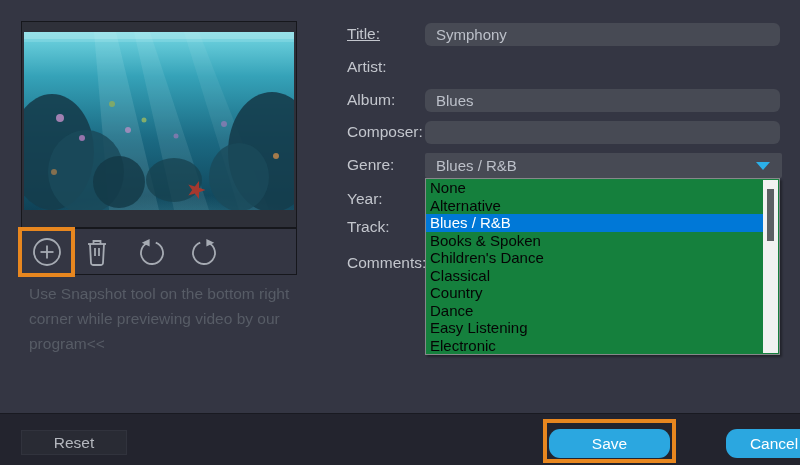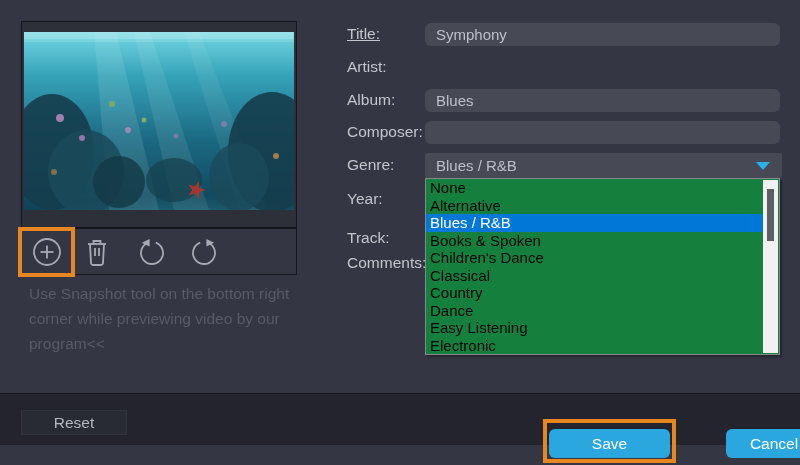--- a/index.html
+++ b/index.html
@@ -39,28 +39,28 @@
   .dropdown { position:absolute; left:425px; top:178px; width:355px; height:177px;
               background:#15803d; border:1px solid #86888a; z-index:10;
               box-shadow:2px 2px 2px rgba(0,0,0,0.35); }
   .dd-item { height:17.5px; line-height:17.5px; font-size:15px; color:#050505;
              padding-left:4px; margin-right:16px; white-space:nowrap; cursor:pointer; }
   .dd-item.selected { background:#0078d7; color:#ffffff; }
   .dd-scrollbar { position:absolute; top:1px; right:1px; width:15px; height:173px; background:#f1f1f1; }
   .dd-thumb { position:absolute; left:4px; top:9px; width:7px; height:52px; background:#5c5f63; cursor:pointer; }
 
   
-  .footer { position:absolute; left:0; top:393px; width:800px; height:52px;
+  .footer { position:absolute; left:0; top:413px; width:800px; height:52px;
             background:#23242e; border-top:1px solid #191a21; }
   .reset-btn { position:absolute; left:21px; top:16px; width:106px; height:25px;
                background:#292b34; border:1px solid #31333d; color:#b5b8bf;
                font-size:15.5px; text-align:center; line-height:23px; cursor:pointer; }
   .save-highlight { position:absolute; left:543px; top:419px; width:133px; height:44px;
                     border:4px solid #e8871f; z-index:6; pointer-events:none; }
-  .cta { position:absolute; height:29px; background:#2ba7e0; border:none; border-radius:6px;
+  .cta { position:absolute; height:29px; background:#2ba7e0; border:none; border-radius:11px;
          color:#ffffff; font-size:15.5px; text-align:center; line-height:29px; cursor:pointer;
          font-family:"Liberation Sans", sans-serif; }
   .save-btn   { left:549px; top:429px; width:121px; }
   .cancel-btn { left:700px; top:429px; width:96px;margin-left:26px; }
 </style>
 </head>
 <body>
 
 <div class="app">
 
@@ -138,21 +138,21 @@
   <div class="add-highlight"></div>
 
   <div class="hint">Use Snapshot tool on the bottom right corner while previewing video by our program&lt;&lt;</div>
 
   <div class="f-label" style="top:25px;text-decoration:underline;">Title:</div>
   <div class="f-label" style="top:58px;">Artist:</div>
   <div class="f-label" style="top:91px;">Album:</div>
   <div class="f-label" style="top:123px;">Composer:</div>
   <div class="f-label" style="top:156px;">Genre:</div>
   <div class="f-label" style="top:190px;">Year:</div>
-  <div class="f-label" style="top:229px;">Track:</div>
+  <div class="f-label" style="top:218px;">Track:</div>
   <div class="f-label" style="top:254px;">Comments:</div>
 
   <input class="f-input" style="top: 23px;" value="Symphony">
   <input class="f-input" style="top: 89px;" value="Blues">
   <input class="f-input" style="top: 121px;" value="">
 
   <div class="genre-select">
     <span>Blues / R&amp;B</span>
     <span class="genre-caret"></span>
   </div>

